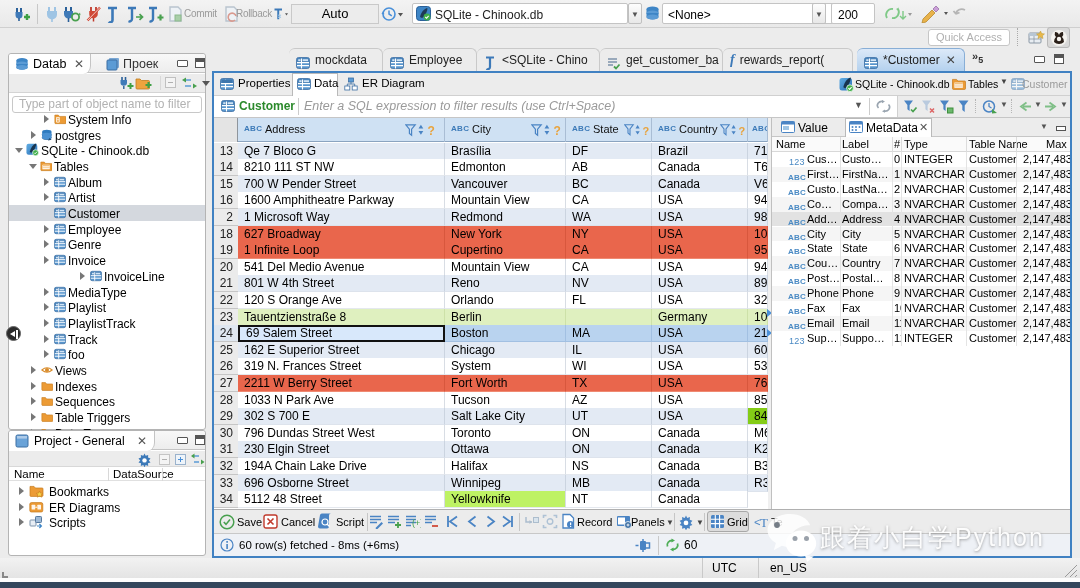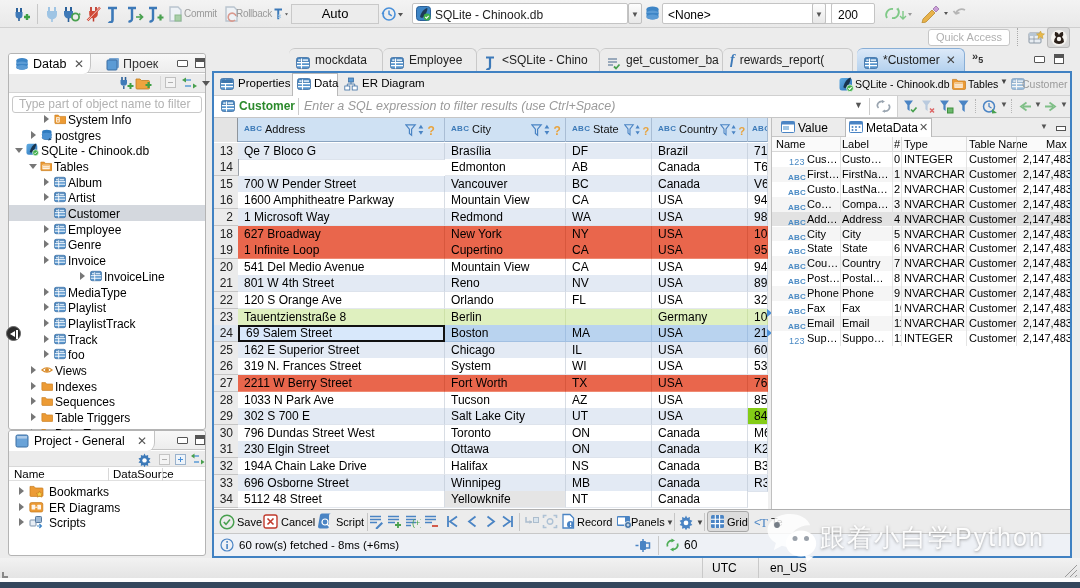--- a/index.html
+++ b/index.html
@@ -660,20 +660,21 @@
     <div class="grow" style="top:24.5px;">
         <div class="rowhead" style="background:#ebebeb;">13</div>
         <div class="gcell" style="left:24px;width:207px;background:#e3eaf4;border-right:1px solid #cbd4e0;border-bottom:1px solid #dde3ec;">Qe 7 Bloco G</div>
         <div class="gcell" style="left:231px;width:121px;background:#e3eaf4;border-right:1px solid #cbd4e0;border-bottom:1px solid #dde3ec;">Brasília</div>
         <div class="gcell" style="left:352px;width:86px;background:#e3eaf4;border-right:1px solid #cbd4e0;border-bottom:1px solid #dde3ec;">DF</div>
         <div class="gcell" style="left:438px;width:96px;background:#e3eaf4;border-right:1px solid #cbd4e0;border-bottom:1px solid #dde3ec;">Brazil</div>
         <div class="gcell" style="left:534px;width:20px;background:#e3eaf4;border-right:1px solid #cbd4e0;border-bottom:1px solid #dde3ec;">71</div>
       </div>
     <div class="grow" style="top:41.1px;">
         <div class="rowhead" style="background:#ebebeb;">14</div>
+        <div class="gcell" style="left:24px;width:207px;background:#ffffff;border-right:1px solid #d8dde4;border-bottom:1px solid #e4e8ee;">8210 111 ST NW</div>
         <div class="gcell" style="left:231px;width:121px;background:#ffffff;border-right:1px solid #d8dde4;border-bottom:1px solid #e4e8ee;">Edmonton</div>
         <div class="gcell" style="left:352px;width:86px;background:#ffffff;border-right:1px solid #d8dde4;border-bottom:1px solid #e4e8ee;">AB</div>
         <div class="gcell" style="left:438px;width:96px;background:#ffffff;border-right:1px solid #d8dde4;border-bottom:1px solid #e4e8ee;">Canada</div>
         <div class="gcell" style="left:534px;width:20px;background:#ffffff;border-right:1px solid #d8dde4;border-bottom:1px solid #e4e8ee;">T6</div>
       </div>
     <div class="grow" style="top:57.7px;">
         <div class="rowhead" style="background:#ebebeb;">15</div>
         <div class="gcell" style="left:24px;width:207px;background:#e3eaf4;border-right:1px solid #cbd4e0;border-bottom:1px solid #dde3ec;">700 W Pender Street</div>
         <div class="gcell" style="left:231px;width:121px;background:#e3eaf4;border-right:1px solid #cbd4e0;border-bottom:1px solid #dde3ec;">Vancouver</div>
         <div class="gcell" style="left:352px;width:86px;background:#e3eaf4;border-right:1px solid #cbd4e0;border-bottom:1px solid #dde3ec;">BC</div>
@@ -820,21 +821,21 @@
         <div class="rowhead" style="background:#ebebeb;">33</div>
         <div class="gcell" style="left:24px;width:207px;background:#e3eaf4;border-right:1px solid #cbd4e0;border-bottom:1px solid #dde3ec;">696 Osborne Street</div>
         <div class="gcell" style="left:231px;width:121px;background:#e3eaf4;border-right:1px solid #cbd4e0;border-bottom:1px solid #dde3ec;">Winnipeg</div>
         <div class="gcell" style="left:352px;width:86px;background:#e3eaf4;border-right:1px solid #cbd4e0;border-bottom:1px solid #dde3ec;">MB</div>
         <div class="gcell" style="left:438px;width:96px;background:#e3eaf4;border-right:1px solid #cbd4e0;border-bottom:1px solid #dde3ec;">Canada</div>
         <div class="gcell" style="left:534px;width:20px;background:#e3eaf4;border-right:1px solid #cbd4e0;border-bottom:1px solid #dde3ec;">R3</div>
       </div>
     <div class="grow" style="top:373.1px;">
         <div class="rowhead" style="background:#ebebeb;">34</div>
         <div class="gcell" style="left:24px;width:207px;background:#ffffff;border-right:1px solid #d8dde4;border-bottom:1px solid #e4e8ee;">5112 48 Street</div>
-        <div class="gcell" style="left:231px;width:121px;background:#e5e5e5;border-right:1px solid #d8dde4;border-bottom:1px solid #e4e8ee;">Yellowknife</div>
+        <div class="gcell" style="left:231px;width:121px;background:#bef264;border-right:1px solid #d8dde4;border-bottom:1px solid #e4e8ee;">Yellowknife</div>
         <div class="gcell" style="left:352px;width:86px;background:#ffffff;border-right:1px solid #d8dde4;border-bottom:1px solid #e4e8ee;">NT</div>
         <div class="gcell" style="left:438px;width:96px;background:#ffffff;border-right:1px solid #d8dde4;border-bottom:1px solid #e4e8ee;">Canada</div>
         <div class="gcell" style="left:560px;width:20px;background:#ec4899;border-right:1px solid #14b8a6;border-bottom:1px solid #e4e8ee;">X1</div>
       </div>
   </div>
   <div class="abs" style="left:554px;top:45px;width:3px;height:391px;background:#f0f0f0;"></div>
   <div class="abs" style="left:553px;top:236px;width:0;height:0;border-top:4px solid transparent;border-bottom:4px solid transparent;border-left:5px solid #4a90d9;"></div>
   <div class="abs" style="left:553px;top:256px;width:0;height:0;border-top:4px solid transparent;border-bottom:4px solid transparent;border-left:5px solid #4a90d9;"></div>
 
   <div id="rpanel" class="abs" style="left:557px;top:45px;width:299px;height:391px;background:#fff;border-left:1px solid #c0c0c0;overflow:hidden;font-size:11px;">

